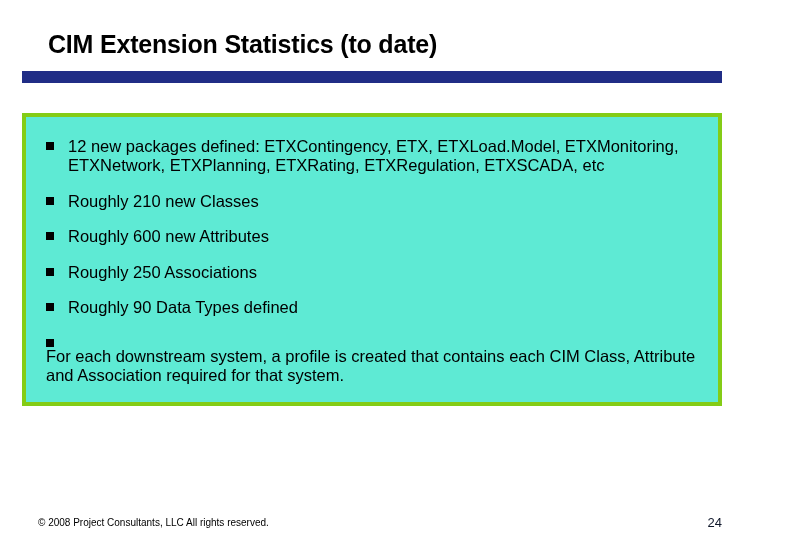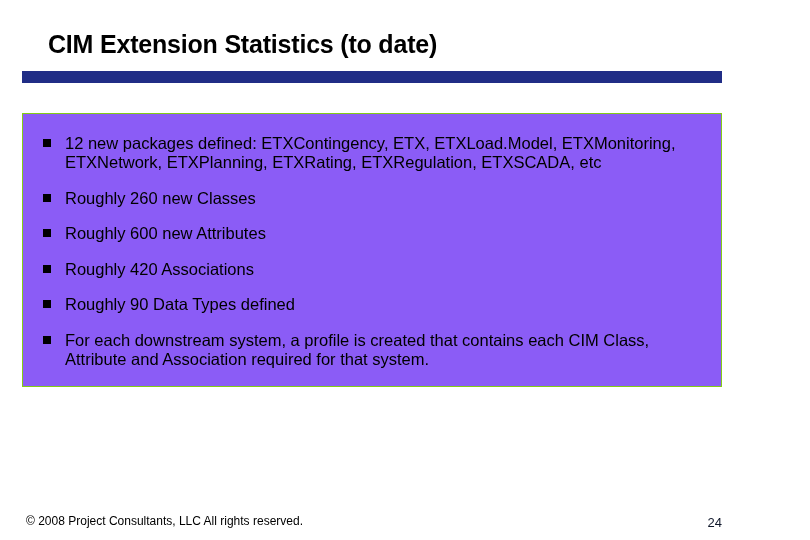--- a/index.html
+++ b/index.html
@@ -22,52 +22,52 @@
   }
   .title-underline {
     margin-top: 12px;
     margin-left: 22px;
     margin-right: 22px;
     height: 12px;
     background: #202d86;
   }
   .content-box {
     margin: 30px 22px 0 22px;
-    border: 1px solid #84cc16;
+    border: 4px solid #84cc16;
     padding: 20px 20px 16px 20px;
-    background: #8b5cf6;
+    background: #5eead4;
   }
   .bullet-list {
     list-style: none;
   }
   .bullet-item {
     display: flex;
     align-items: flex-start;
     margin-bottom: 16px;
     font-size: 16.5px;
     line-height: 1.18;
     color: #000;
   }
-  .bullet-item:last-child { margin-bottom: 0; }
+  .bullet-item:last-child { margin-bottom: 0; flex-direction: column; }
   .bullet-icon {
     flex: 0 0 auto;
     width: 8px;
     height: 8px;
     background: #000;
     margin-top: 5px;
     margin-right: 14px;
   }
   .bullet-text {
     flex: 1;
   }
   .footer {
     position: absolute;
-    left: 26px;
+    left: 38px;
     bottom: 12px;
-    font-size: 12px;
+    font-size: 10px;
     color: #000;
   }
   .page-number {
     position: absolute;
     right: 22px;
     bottom: 10px;
     font-size: 13px;
     color: #0f172a;
   }
 </style>
@@ -81,29 +81,29 @@
   <div class="title-underline"></div>
 
   <div class="content-box">
     <ul class="bullet-list">
       <li class="bullet-item">
         <span class="bullet-icon"></span>
         <span class="bullet-text">12 new packages defined: ETXContingency, ETX, ETXLoad.Model, ETXMonitoring, ETXNetwork, ETXPlanning, ETXRating, ETXRegulation, ETXSCADA, etc</span>
       </li>
       <li class="bullet-item">
         <span class="bullet-icon"></span>
-        <span class="bullet-text">Roughly 260 new Classes</span>
+        <span class="bullet-text">Roughly 210 new Classes</span>
       </li>
       <li class="bullet-item">
         <span class="bullet-icon"></span>
         <span class="bullet-text">Roughly 600 new Attributes</span>
       </li>
       <li class="bullet-item">
         <span class="bullet-icon"></span>
-        <span class="bullet-text">Roughly 420 Associations</span>
+        <span class="bullet-text">Roughly 250 Associations</span>
       </li>
       <li class="bullet-item">
         <span class="bullet-icon"></span>
         <span class="bullet-text">Roughly 90 Data Types defined</span>
       </li>
       <li class="bullet-item">
         <span class="bullet-icon"></span>
         <span class="bullet-text">For each downstream system, a profile is created that contains each CIM Class, Attribute and Association required for that system.</span>
       </li>
     </ul>

